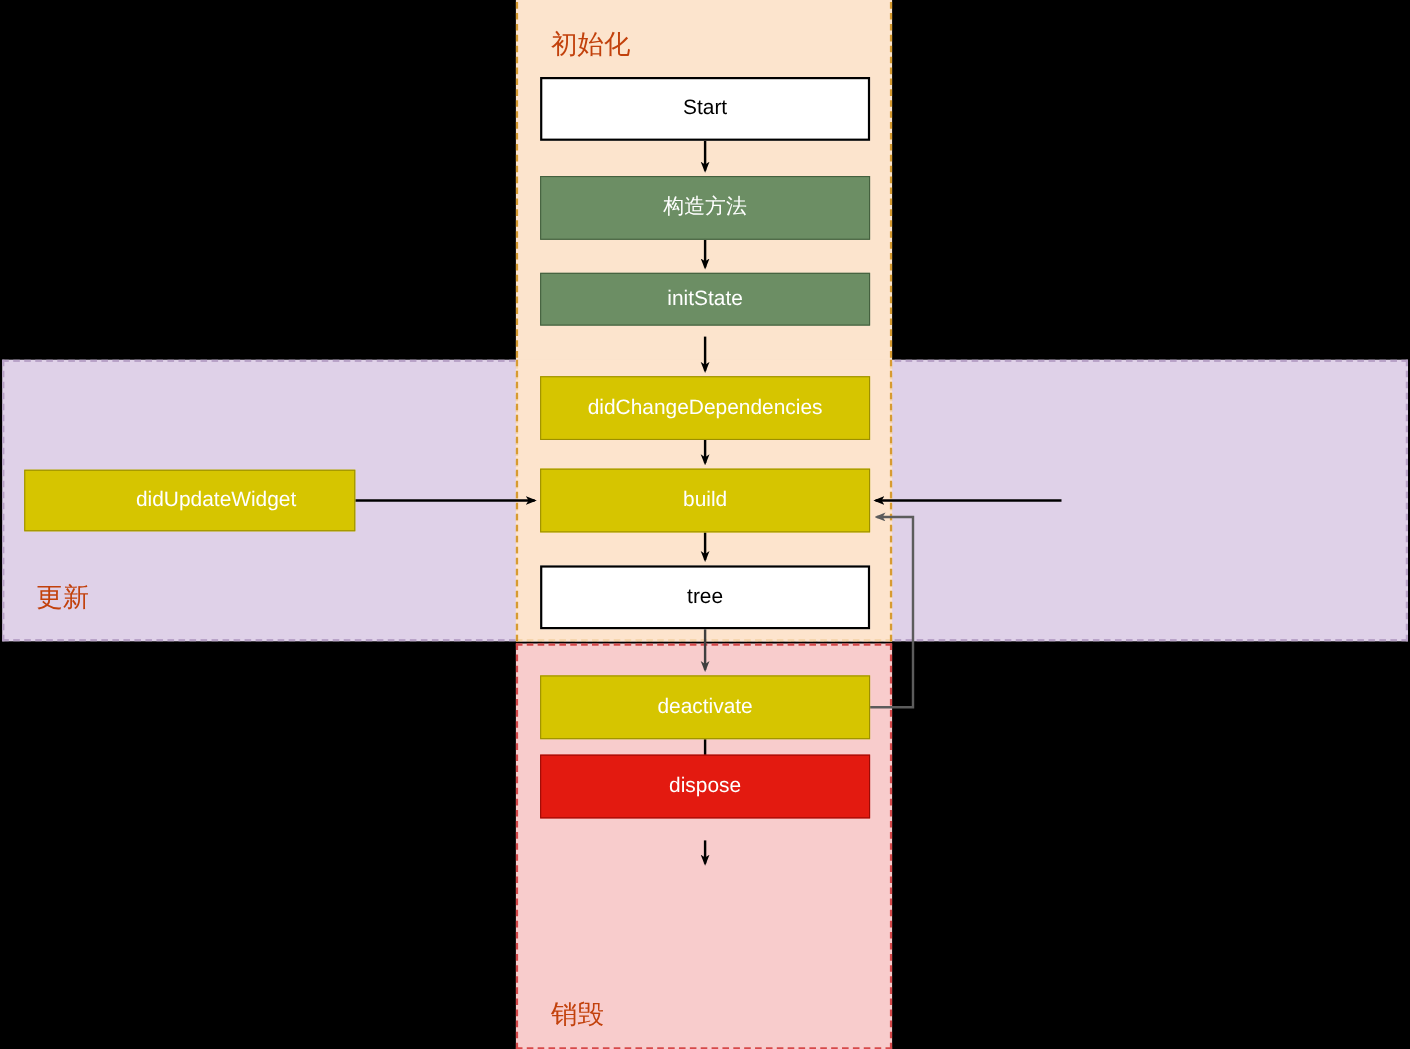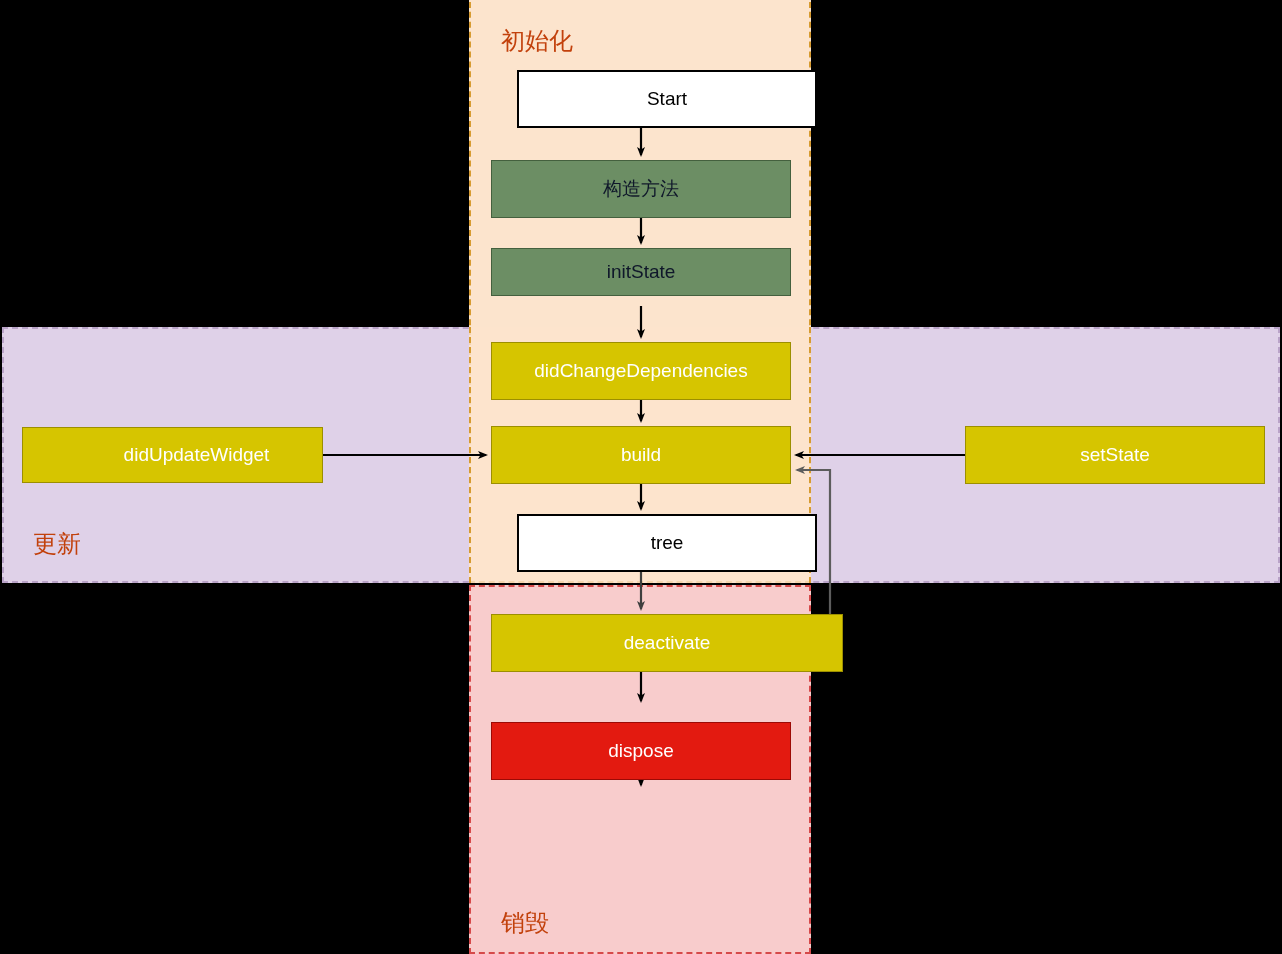--- a/index.html
+++ b/index.html
@@ -87,26 +87,25 @@
     justify-content: center;
     font-size: 19px;
     line-height: 1.1;
     z-index: 5;
     text-align: center;
   }
   .node-white {
     background: #FFFFFF;
     border: 2px solid #000000;
     color: #000000;
-    margin-left: 26px;
   }
   .node-green {
     background: #6C8E64;
     border: 1px solid #44603E;
-    color: #0f172a;
+    color: #ffffff;
   }
   .node-yellow {
     background: #D6C500;
     border: 1px solid #9C8F00;
     color: #FFFFFF;
   }
   .node-red {
     background: #E31A10;
     border: 1px solid #9C0A05;
     color: #FFFFFF;
@@ -190,30 +189,27 @@
   </div>
 
   <div class="node node-yellow" style="left:491px; top:426px; width:300px; height:58px;">
     <span>build</span>
   </div>
 
   <div class="node node-white" style="left:491px; top:514px; width:300px; height:58px;">
     <span>tree</span>
   </div>
 
-  <div class="node node-yellow" style="left:491px; top:614px; width:352px; height:58px;">
+  <div class="node node-yellow" style="left:491px; top:614px; width:300px; height:58px;">
     <span>deactivate</span>
   </div>
 
-  <div class="node node-red" style="left:491px; top:722px; width:300px; height:58px;">
+  <div class="node node-red" style="left:491px; top:686px; width:300px; height:58px;">
     <span>dispose</span>
   </div>
 
 
   <div class="node node-yellow" style="left:22px; top:427px; width:301px; height:56px;padding-left:48px;">
     <span>didUpdateWidget</span>
   </div>
 
-  <div class="node node-yellow" style="left:965px; top:426px; width:300px; height:58px;">
-    <span>setState</span>
-  </div>
 
 </div>
 
 </body></html>

